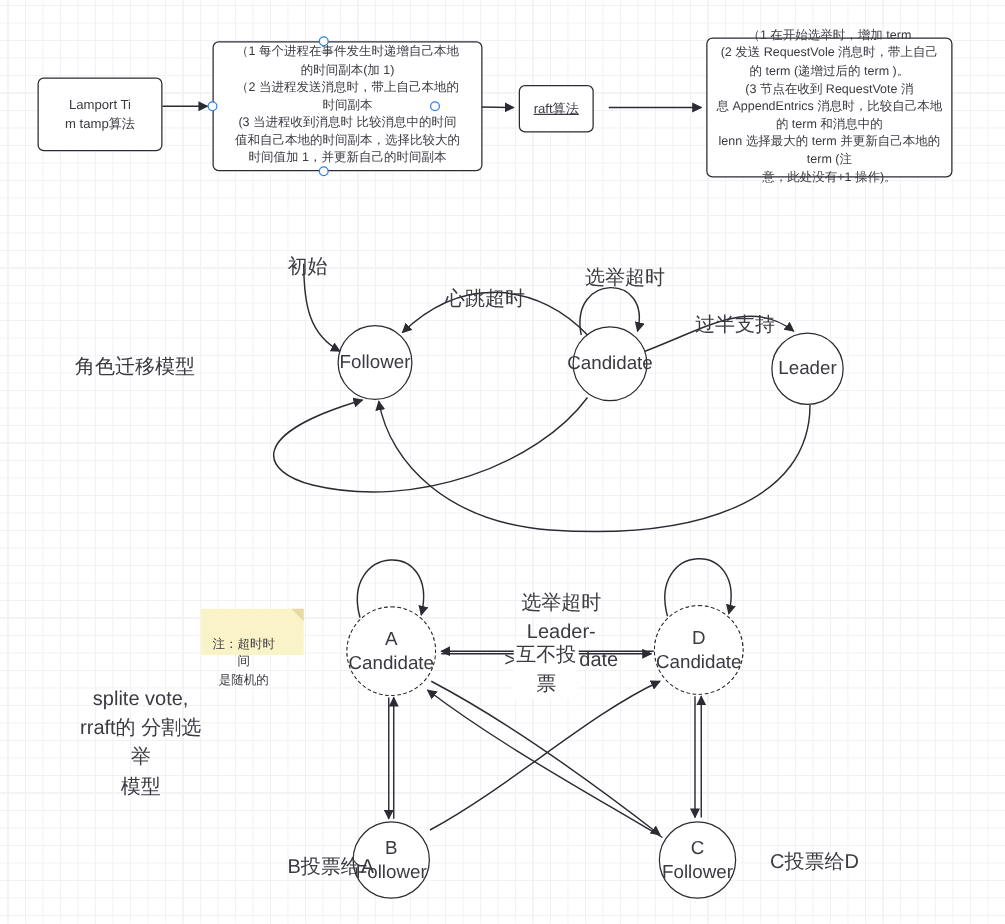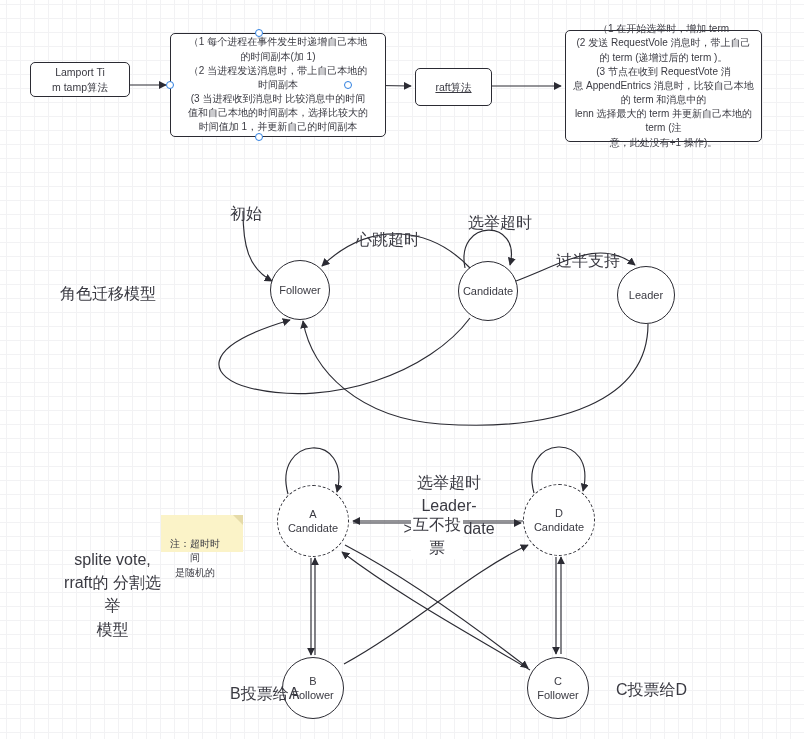--- a/index.html
+++ b/index.html
@@ -72,21 +72,21 @@
     position: absolute;
     box-sizing: border-box;
     border-radius: 50%;
     border: 1.2px solid #2b2b33;
     background: #ffffff;
     display: flex;
     flex-direction: column;
     align-items: center;
     justify-content: center;
     text-align: center;
-    font-size: 11px;
+    font-size: 15px;
     color: #3a3a42;
     line-height: 1.3;
   }
   .circle-node.dashed {
     border-style: dashed;
     border-width: 1.2px;
   }
   .free-label {
     position: absolute;
     font-size: 16px;
@@ -103,21 +103,20 @@
     position: absolute;
     box-sizing: border-box;
     background: #fbf3c8;
     color: #3a3a42;
     font-size: 10px;
     text-align: center;
     line-height: 1.45;
     padding: 7px 20px 6px 6px;
     white-space: pre-line;
     border: none;
-    margin-top: 28px;
   }
   .sticky-fold {
     position: absolute;
     right: 0;
     top: 0;
     width: 0;
     height: 0;
     border-left: 10px solid transparent;
     border-top: 10px solid #e6dba8;
   }
@@ -166,41 +165,41 @@
     <path class="edge" d="M 556 557 L 556 654" marker-end="url(#ah)"></path>
     <path class="edge" d="M 561 654 L 561 557" marker-end="url(#ah)"></path>
 
     <path class="edge" d="M 530 670 C 470 634, 400 596, 342 552" marker-end="url(#ah)"></path>
 
     <path class="edge" d="M 345 545 C 404 576, 466 620, 528 668" marker-end="url(#ah)"></path>
 
     <path class="edge" d="M 344 664 C 410 628, 470 572, 528 545" marker-end="url(#ah)"></path>
   </svg>
 
-  <div class="node-box small-box" style="left:30px; top:62px; width:100px; height:35px;">
+  <div class="node-box small-box" style="left:30px; top:62px; width:100px; height:59px;">
     <span class="box-text">Lamport Ti
 m tamp算法</span>
   </div>
 
   <div class="node-box big-box" style="left:170px; top:33px; width:216px; height:104px;">
     <span class="box-text">（1 每个进程在事件发生时递增自己本地
 的时间副本(加 1)
 （2 当进程发送消息时，带上自己本地的
 时间副本
 (3 当进程收到消息时 比较消息中的时间
 值和自己本地的时间副本，选择比较大的
 时间值加 1，并更新自己的时间副本</span>
   </div>
 
   <div class="handle" style="left:259px; top:33px;"></div>
   <div class="handle" style="left:170px; top:85px;"></div>
   <div class="handle" style="left:348px; top:85px;"></div>
   <div class="handle" style="left:259px; top:137px;"></div>
 
-  <div class="node-box small-box" style="left:415px; top:68px; width:77px; height:38px;text-decoration:underline;">
+  <div class="node-box small-box" style="left:415px; top:68px; width:60px; height:38px;text-decoration:underline;">
     <span class="box-text">raft算法</span>
   </div>
 
   <div class="node-box big-box" style="left:565px; top:30px; width:197px; height:112px;">
     <span class="box-text">（1 在开始选举时，增加 term
 (2 发送 RequestVole 消息时，带上自己
 的 term (递增过后的 term )。
 (3 节点在收到 RequestVote 消
 息 AppendEntrics 消息时，比较自己本地
 的 term 和消息中的

